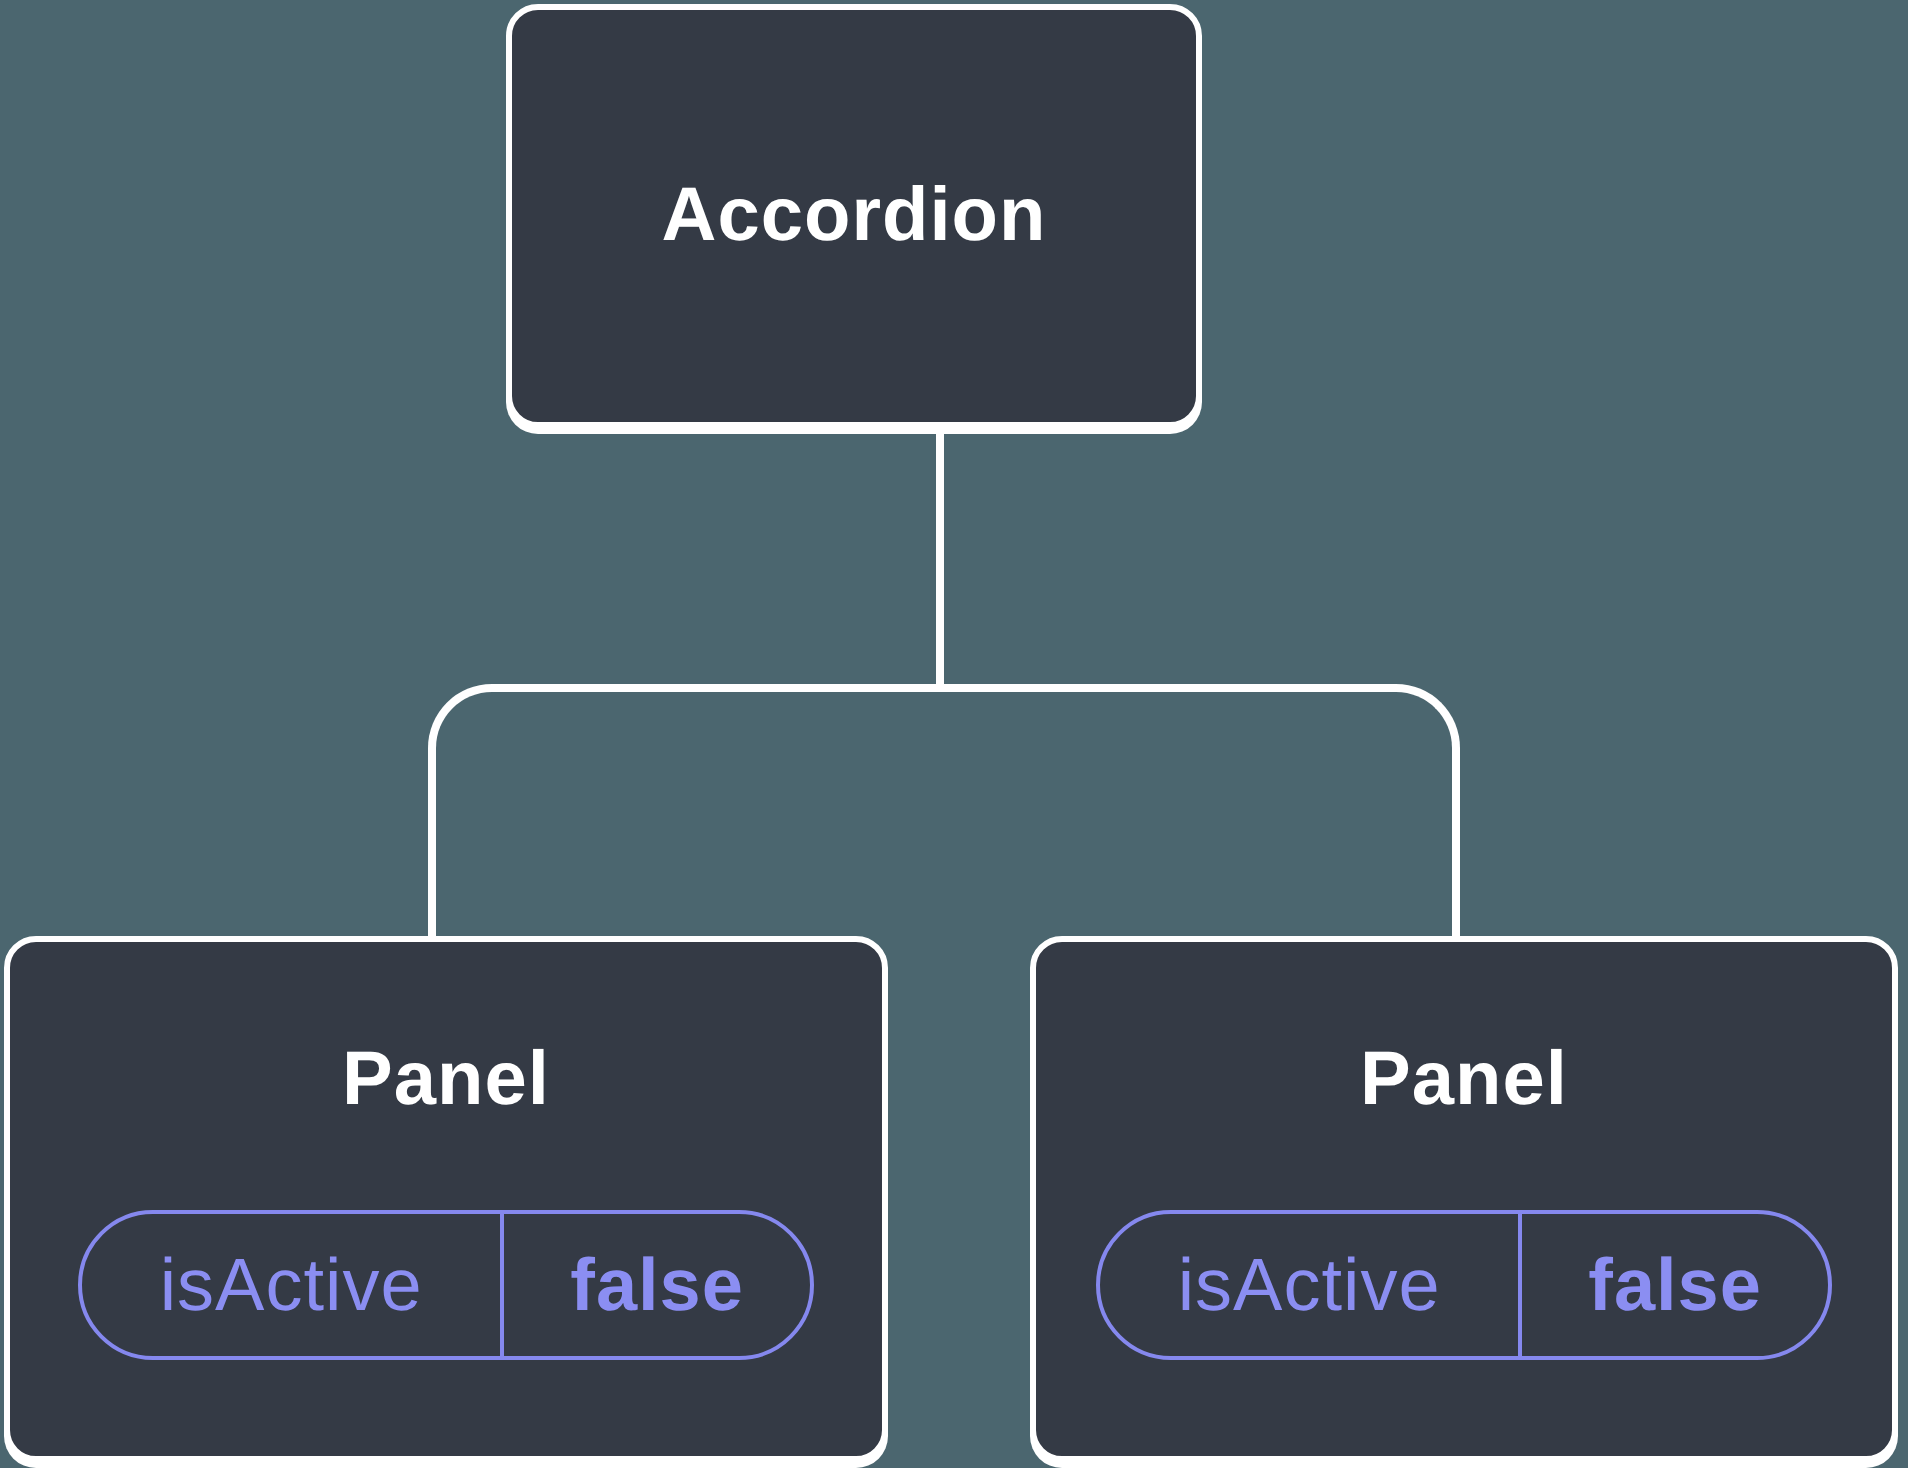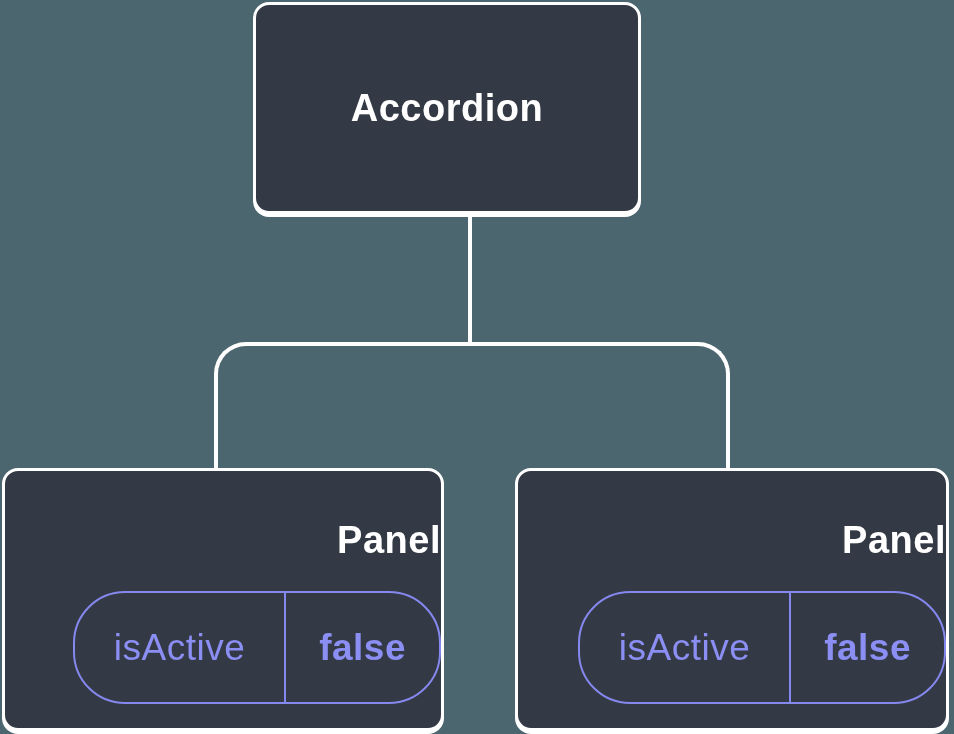--- a/index.html
+++ b/index.html
@@ -27,27 +27,27 @@
     position: absolute;
     background: var(--node-fill);
     border: 3px solid var(--node-border);
     border-radius: 16px;
     box-shadow: 0 3px 0 0 var(--node-border);
     display: flex;
     flex-direction: column;
     align-items: center;
   }
   .node-root {
-    left: 253px; top: 2px; width: 388px; height: 212px;
+    left: 253px; top: 2px; width: 348px; height: 212px;
     justify-content: center;
     align-items: center;
   }
   .node-panel-left  { left: 2px;   top: 468px; width: 442px; height: 263px; }
   .node-panel-right { left: 515px; top: 468px; width: 434px; height: 263px; }
-  .node-panel-left, .node-panel-right { padding-top: 47px; gap: 29px; align-items: flex-end; }
+  .node-panel-left, .node-panel-right { padding-top: 47px; gap: 43px; }
 
   .node-label {
     color: var(--node-text);
     font-size: 38px;
     font-weight: 700;
     letter-spacing: 0.5px;
     line-height: 44px;
     white-space: nowrap;
   }
 
@@ -60,21 +60,21 @@
   .connector-bracket {
     left: 214px; top: 342px;
     width: 516px; height: 126px;
     border: 4px solid var(--connector);
     border-bottom: none;
     border-radius: 32px 32px 0 0;
     background: transparent;
   }
 
   .state-pill {
-    width: 368px; height: 113px;
+    width: 368px; height: 75px;
     border: 2.5px solid var(--state-accent);
     border-radius: 52px;
     display: flex;
     align-items: stretch;
     overflow: hidden;
   }
   .state-cell {
     display: flex;
     align-items: center;
     justify-content: center;

